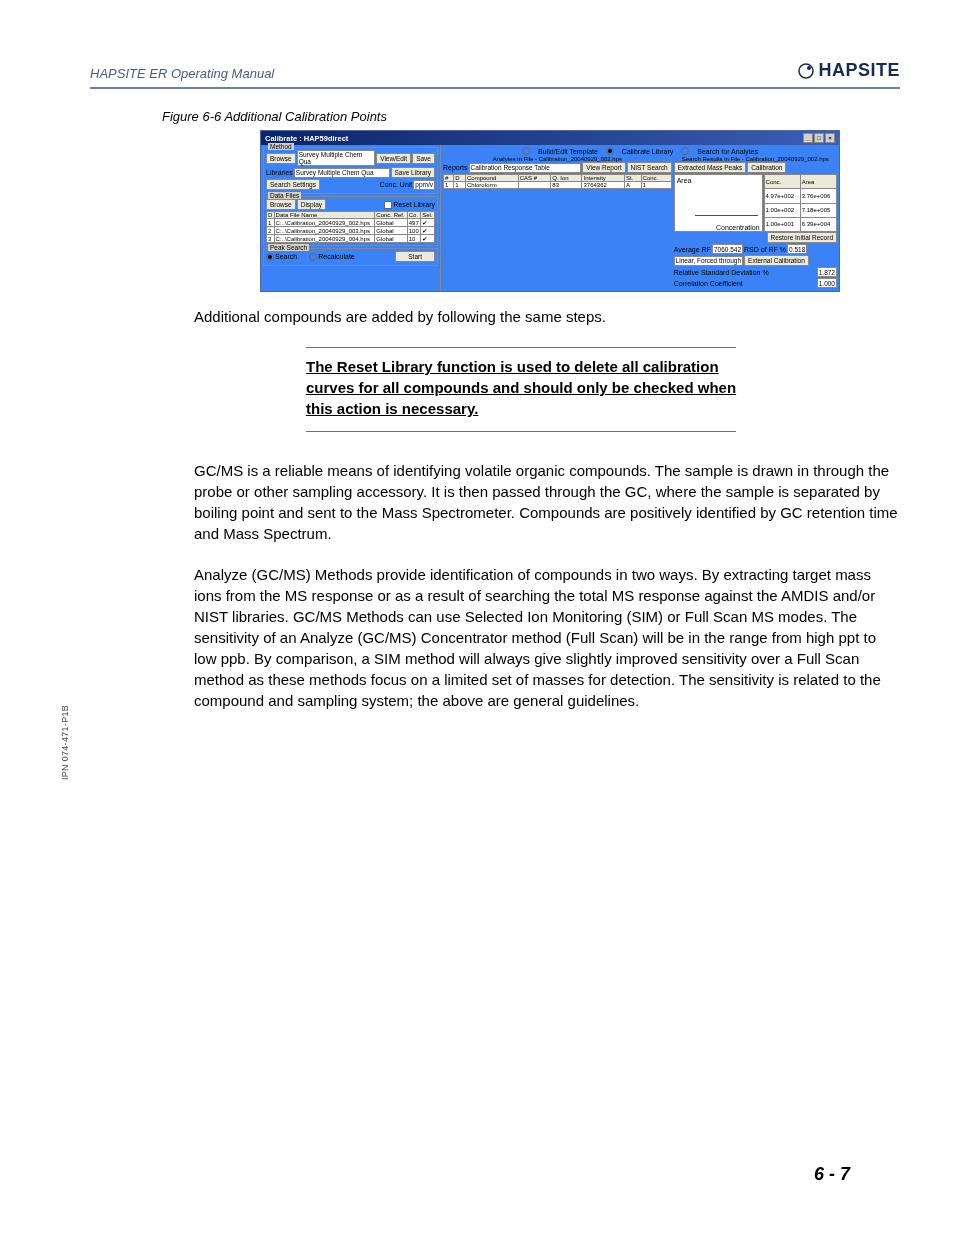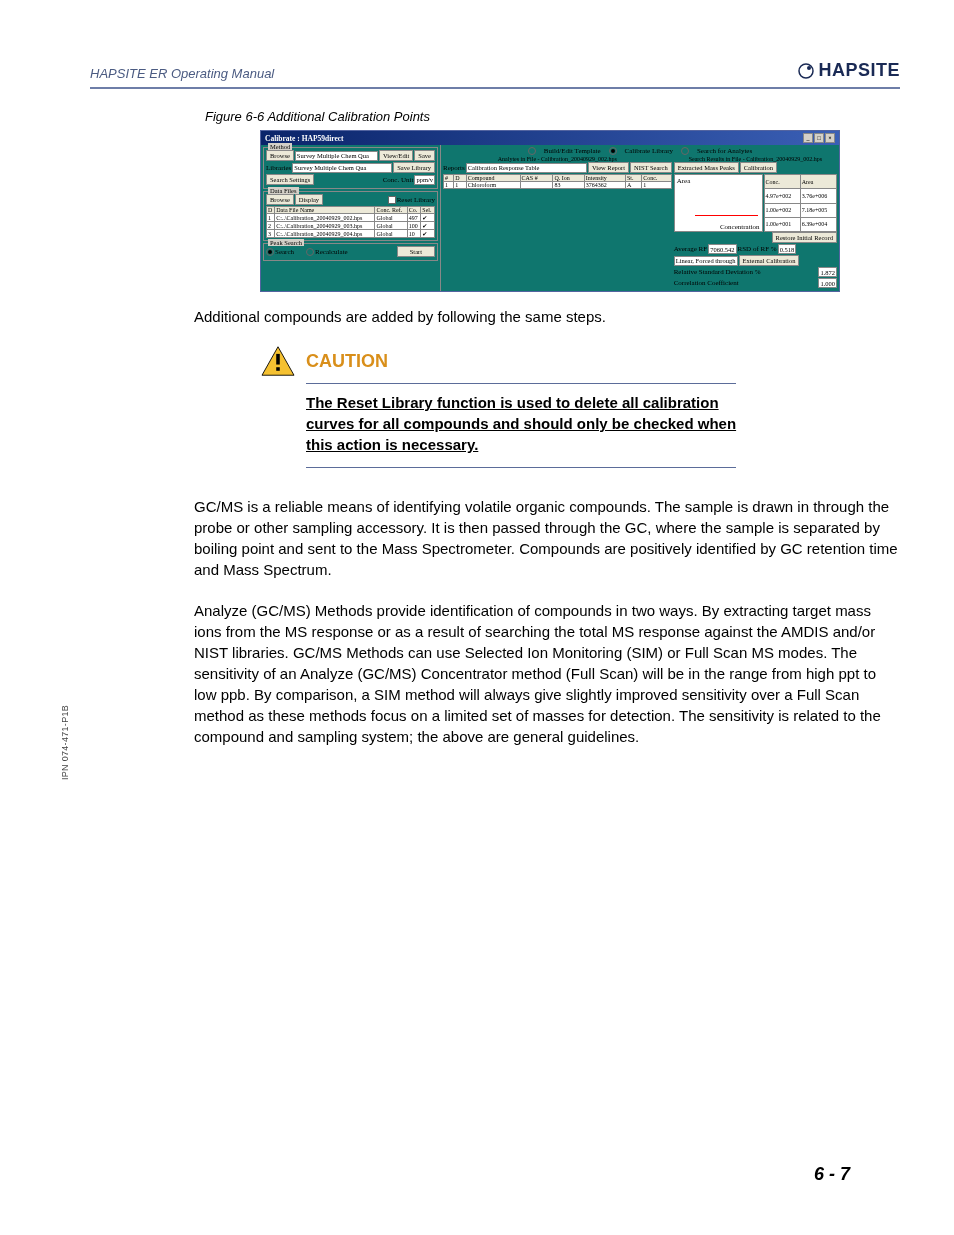--- a/index.html
+++ b/index.html
@@ -9,30 +9,29 @@
     width: 954px;
     height: 1235px;
     position: relative;
     color: #000;
   }
   .page { position: relative; width: 100%; height: 100%; padding: 60px 54px 50px 90px; }
   .header { display: flex; justify-content: space-between; align-items: flex-end; border-bottom: 2px solid #6e7ea8; padding-bottom: 6px; margin-bottom: 20px; }
   .manual-title { font-style: italic; font-size: 13px; color: #4b5b82; }
   .logo { display: flex; align-items: center; font-weight: bold; font-size: 18px; color: #1a2a55; letter-spacing: 0.5px; }
   .logo svg { margin-right: 3px; }
-  .figure-caption { font-style: italic; font-size: 13px; margin-left: 115px; margin-bottom: 6px; }
+  .figure-caption { font-style: italic; font-size: 13px; margin-left: 72px; margin-bottom: 6px; }
   .screenshot {
     margin-left: 170px;
     width: 580px;
     border: 1px solid #5364a0;
     font-size: 7px;
-    background: #0f766e;
+    background: #3b82f6;
     color: #000;
     margin-bottom: 14px;
-    font-family: Liberation Serif, serif;
   }
   .ss-titlebar {
     background: linear-gradient(to right, #0a246a, #3a5fb5);
     color: #fff;
     padding: 2px 4px;
     display: flex;
     justify-content: space-between;
     align-items: center;
     font-size: 7.5px;
     font-weight: bold;
@@ -286,28 +285,20 @@
             </div>
           </div>
         </div>
       </div>
     </div>
   </div>
 
   <p class="body-text">Additional compounds are added by following the same steps.</p>
 
   <div class="caution-block">
-    <div class="caution-row">
-      <svg class="caution-icon" viewBox="0 0 40 36">
-        <polygon points="20,2 38,34 2,34" fill="#f5c131" stroke="#000" stroke-width="1"></polygon>
-        <rect x="18" y="10" width="4" height="12" fill="#000"></rect>
-        <rect x="18" y="25" width="4" height="4" fill="#000"></rect>
-      </svg>
-      <span class="caution-title">CAUTION</span>
-    </div>
     <hr class="caution-hr">
     <p class="caution-text">The Reset Library function is used to delete all calibration curves for all compounds and should only be checked when this action is necessary.</p>
     <hr class="caution-hr" style="margin-top:12px;">
   </div>
 
 
   <p class="body-text">GC/MS is a reliable means of identifying volatile organic compounds. The sample is drawn in through the probe or other sampling accessory. It is then passed through the GC, where the sample is separated by boiling point and sent to the Mass Spectrometer. Compounds are positively identified by GC retention time and Mass Spectrum.</p>
   <p class="body-text">Analyze (GC/MS) Methods provide identification of compounds in two ways. By extracting target mass ions from the MS response or as a result of searching the total MS response against the AMDIS and/or NIST libraries. GC/MS Methods can use Selected Ion Monitoring (SIM) or Full Scan MS modes. The sensitivity of an Analyze (GC/MS) Concentrator method (Full Scan) will be in the range from high ppt to low ppb. By comparison, a SIM method will always give slightly improved sensitivity over a Full Scan method as these methods focus on a limited set of masses for detection. The sensitivity is related to the compound and sampling system; the above are general guidelines.</p>
 
   <div class="side-text">IPN 074-471-P1B</div>

